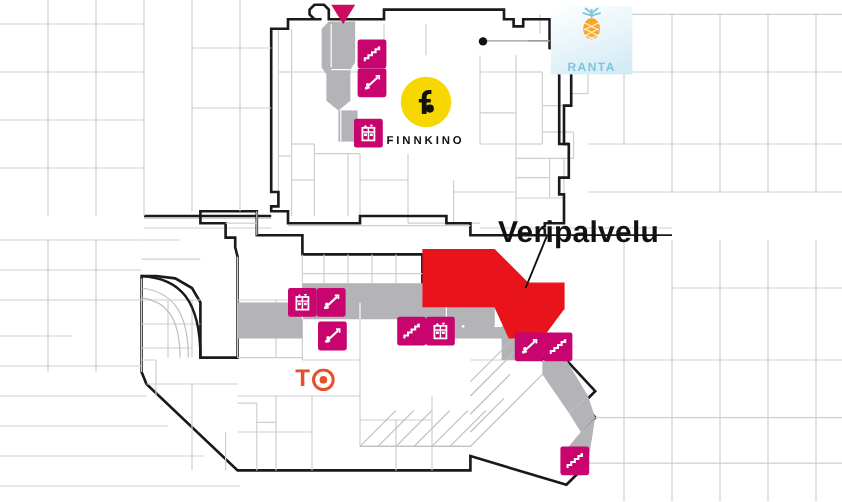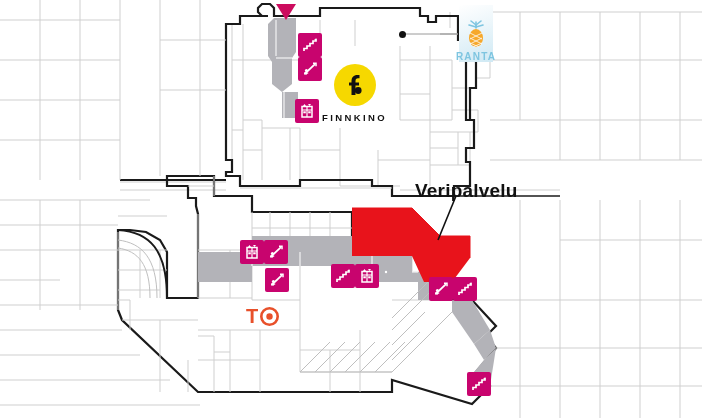--- a/index.html
+++ b/index.html
@@ -6,36 +6,36 @@
   html,body{margin:0;padding:0;background:#ffffff;}
   body{font-family:"Liberation Sans", sans-serif;}
   #stage{position:relative;width:702px;height:418px;background:#ffffff;overflow:hidden;}
   #mapsvg{position:absolute;left:0;top:0;width:702px;height:418px;}
 
   .poi{position:absolute;width:24px;height:24px;border-radius:2px;
        display:flex;align-items:center;justify-content:center;}
   .poi svg{display:block;}
 
   .label-veripalvelu{position:absolute;font-family:"Liberation Sans",sans-serif;
-      font-weight:bold;font-size:19px;color:#111;letter-spacing:0.2px;white-space:nowrap;}
+      font-weight:bold;font-size:25px;color:#111;letter-spacing:0.2px;white-space:nowrap;}
 
   .brand-finnkino{position:absolute;display:flex;flex-direction:column;align-items:center;}
   .fk-circle{width:42px;height:42px;border-radius:50%;background:#F6D800;
       display:flex;align-items:center;justify-content:center;}
   .fk-name{margin-top:6px;font-family:"Liberation Sans",sans-serif;font-size:9.5px;
       letter-spacing:2.4px;color:#111;font-weight:600;}
 
   .brand-tokmanni{position:absolute;display:flex;align-items:center;
       font-family:"Liberation Sans",sans-serif;font-weight:bold;font-size:20px;
       letter-spacing:1.2px;color:#E8502A;}
   .tk-seg{display:block;}
 
-  .logo-ranta{position:absolute;width:34px;height:57px;
+  .logo-ranta{position:absolute;width:68px;height:57px;
       background:linear-gradient(160deg,#ffffff 0%,#eef7fb 38%,#cfe9f4 100%);
-      display:flex;flex-direction:column;align-items:center;justify-content:flex-end;}
+      display:flex;flex-direction:column;align-items:center;justify-content:space-between;}
   .ranta-word{font-family:"Liberation Sans",sans-serif;font-size:10px;font-weight:bold;
       letter-spacing:1.2px;color:#7EC5E0;margin-top:2px;}
 
   .marker-tri{position:absolute;width:0;height:0;
       border-left:10px solid transparent;border-right:10px solid transparent;}
   .dot{position:absolute;border-radius:50%;background:#111;}
 </style>
 </head>
 <body>
 

